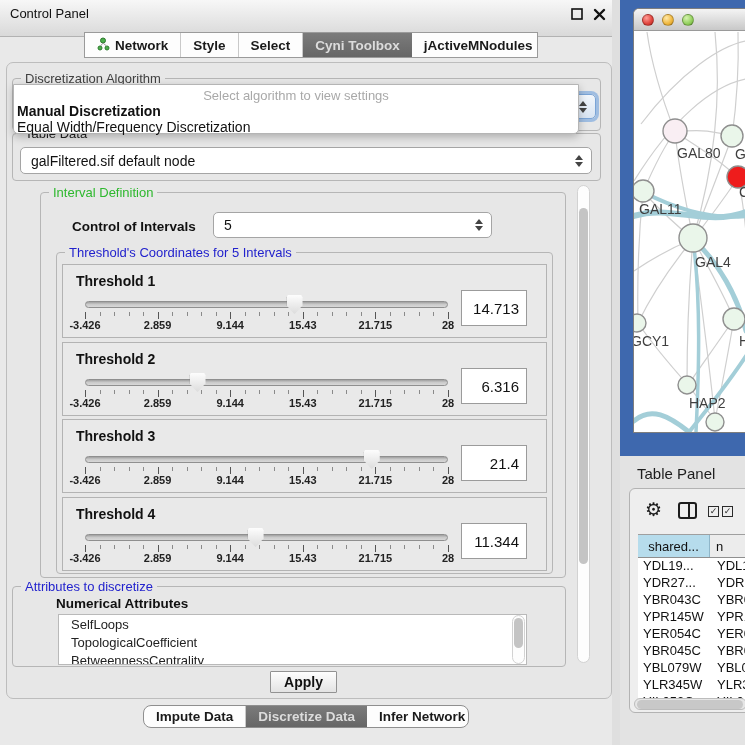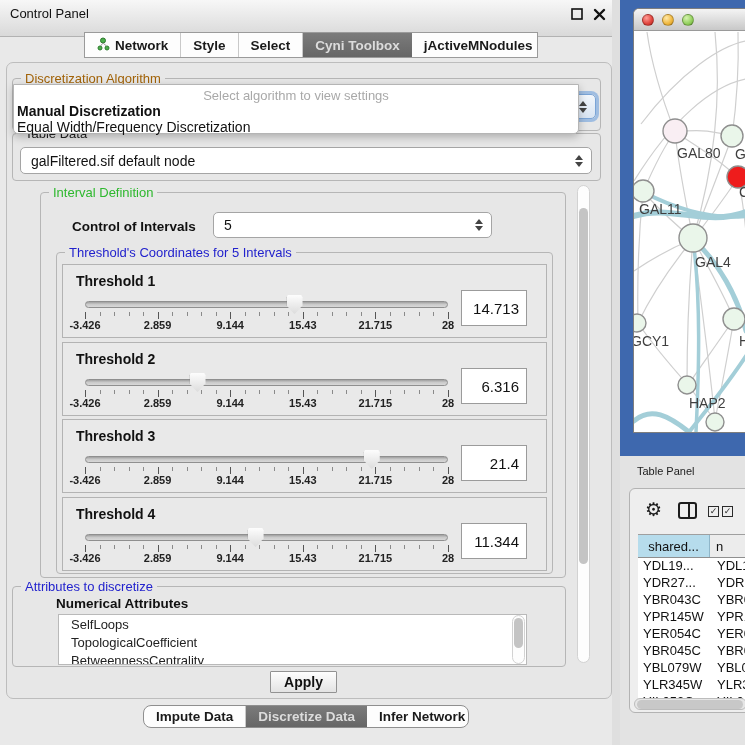--- a/index.html
+++ b/index.html
@@ -22,21 +22,21 @@
   .tab.selected { background:linear-gradient(#7b7b7b,#666); color:#dcdcdc; border-right:none; }
 
   #outerpanel { left:6px; top:62px; width:606px; height:637px; background:#e7e7e7;
     border:1px solid #bdbdbd; border-radius:7px; }
 
   .groupbox { position:absolute; border:1px solid #b6b6b6; border-radius:4px; }
   .grouptitle { position:absolute; top:-8px; left:8px; background:#e7e7e7; padding:0 4px;
     font-size:13px; white-space:nowrap; }
   .gt-green { color:#2eb82e; }
   .gt-blue  { color:#2222cd; }
-  .gt-dim   { color:#a16207; }
+  .gt-dim   { color:#404040; }
 
   .combobox { position:absolute; background:#fff; border:1px solid #a5a5a5; border-radius:5px;
     font-size:14px; color:#111; display:flex; align-items:center; padding-left:10px; }
   .stepper { position:absolute; right:8px; top:50%; transform:translateY(-50%);
     display:flex; flex-direction:column; gap:2px; }
   .tri-up   { width:0; height:0; border-left:4px solid transparent; border-right:4px solid transparent; border-bottom:5px solid #444; }
   .tri-down { width:0; height:0; border-left:4px solid transparent; border-right:4px solid transparent; border-top:5px solid #444; }
 
   #algo-stepper { left:574px; top:94px; width:22px; height:25px; border-radius:5px;
     background:linear-gradient(#f2f6fb,#d8e4f2); border:1px solid #7aa4d6;
@@ -94,21 +94,21 @@
     border-right:none; border-radius:6px 0 0 0; background:#fff; overflow:hidden; }
   #netwin-titlebar { position:absolute; left:0; top:0; width:112px; height:22px;
     background:linear-gradient(#f4f4f4,#c8c8c8); border-bottom:1px solid #9a9a9a; }
   .light { position:absolute; top:5px; width:12px; height:12px; border-radius:50%; border:1px solid rgba(0,0,0,.25); }
   #light-red    { left:8px;  background:radial-gradient(circle at 35% 30%,#ff9d97,#e0433c 60%,#b02722); }
   #light-yellow { left:28px; background:radial-gradient(circle at 35% 30%,#ffe9a8,#f0b73e 60%,#c78f1f); }
   #light-green  { left:48px; background:radial-gradient(circle at 35% 30%,#d6f3af,#93d05e 60%,#67a335); }
   #netcanvas { position:absolute; left:0; top:22px; width:112px; height:402px; }
 
   #tablepanel-bg { left:620px; top:456px; width:125px; height:289px; background:#e3e3e3; }
-  #tablepanel-title { position:absolute; left:17px; top:9px; font-size:11px; color:#1c1c1c; }
+  #tablepanel-title { position:absolute; left:17px; top:9px; font-size:15px; color:#1c1c1c; }
   #tp-inner { position:absolute; left:9px; top:32px; width:120px; height:225px;
     background:#eeeeee; border:1px solid #b3b3b3; border-radius:6px 0 0 6px; }
   .gear { font-size:19px; font-weight:bold; color:#1c1c1c; line-height:1; }
   .split-icon { width:19px; height:17px; border:2px solid #1c1c1c; border-radius:3px; position:relative; }
   .split-icon::after { content:""; position:absolute; left:50%; top:0; width:2px; height:100%; background:#1c1c1c; }
   .cb-icon { width:11px; height:11px; border:1.5px solid #2a2a2a; position:relative; font-size:9px; line-height:9px; text-align:center; color:#2a2a2a; }
   .cb-icon::after { content:"✓"; }
 
   #grid { position:absolute; left:8px; top:45px; width:108px; height:167px; overflow:hidden; }
   .hdr-row { display:flex; height:24px; border-top:1px solid #9f9f9f; border-bottom:1px solid #8f8f8f; }

